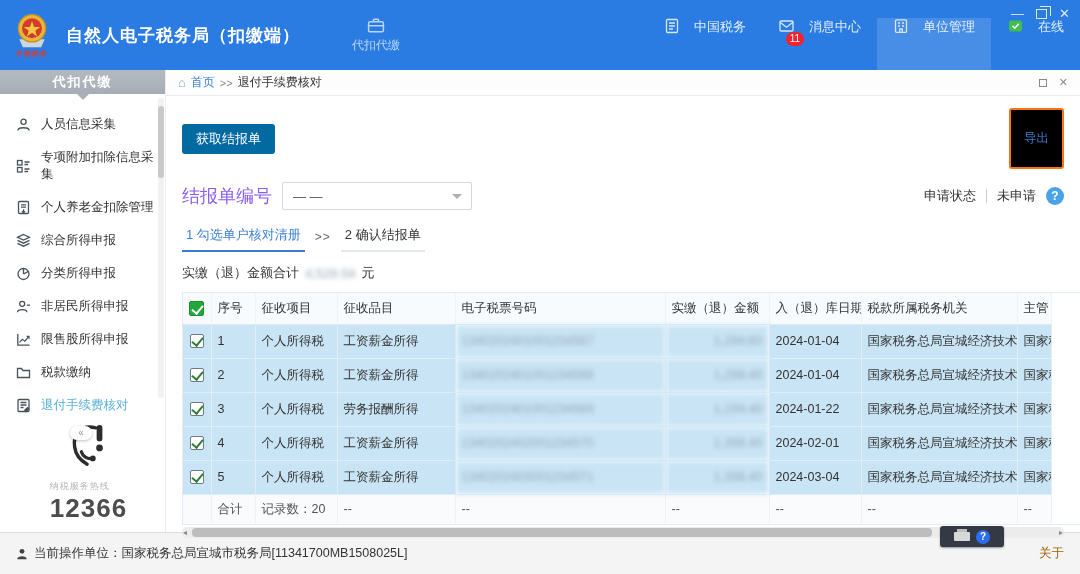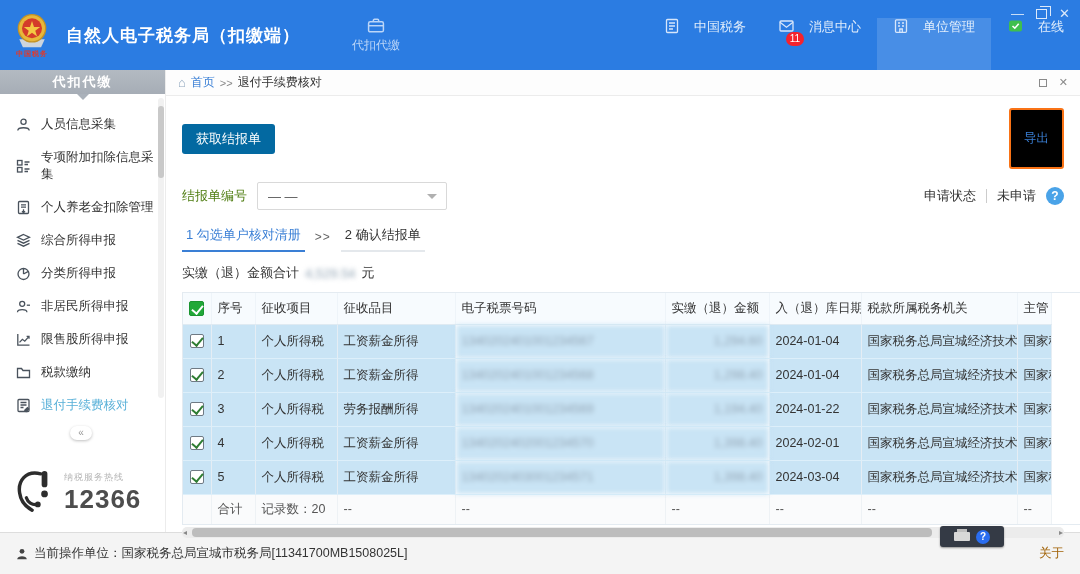--- a/index.html
+++ b/index.html
@@ -30,21 +30,21 @@
   .sidebar { width:166px; background:#fff; position:relative; display:flex; flex-direction:column; border-right:1px solid #ececec; flex-shrink:0; }
   .side-header { height:24px; background:linear-gradient(#b3bac2,#a6adb6); color:#fff; font-size:13px; font-weight:bold; text-align:center; line-height:24px; letter-spacing:2px; position:relative; }
   .side-header::after { content:""; position:absolute; left:50%; bottom:-6px; margin-left:-6px; border:6px solid transparent; border-top-color:#aab1ba; border-bottom:none; }
   .side-menu { list-style:none; margin-top:14px; }
   .side-item { display:flex; align-items:center; gap:10px; padding:8px 0 8px 16px; font-size:12.5px; color:#333; cursor:pointer; }
   .side-item .icon { width:15px; height:15px; flex-shrink:0; }
   .side-item.active { color:#58b0d8; }
   .side-scrollbar { position:absolute; right:1px; top:28px; width:6px; height:300px; background:#f1f1f1; border-radius:3px; }
   .side-scrollbar .thumb { width:6px; height:72px; background:#c9c9c9; border-radius:3px; margin-top:8px; }
   .collapse-btn { position:absolute; top:356px; left:70px; width:22px; height:14px; background:#fff; border-radius:7px; box-shadow:0 1px 3px rgba(0,0,0,0.25); color:#999; font-size:10px; line-height:13px; text-align:center; cursor:pointer; }
-  .hotline { margin-top:auto; padding:0 0 14px 12px; display:flex; align-items:center; gap:8px; }
+  .hotline { margin-top:auto; padding:0 0 14px 12px; display:flex; align-items:center; gap:8px;flex-direction:column; }
   .hotline-text { display:flex; flex-direction:column; }
   .hotline-caption { font-size:9px; color:#b5b5b5; letter-spacing:1px; }
   .hotline-number { font-size:26px; font-weight:bold; color:#4d4d4d; letter-spacing:1px; }
 
   
   .main { flex:1; display:flex; flex-direction:column; background:#fff; min-width:0; }
   .breadcrumb { height:26px; border-bottom:1px solid #ececec; display:flex; align-items:center; font-size:12px; padding:0 12px; flex-shrink:0; background:#fdfdfd; }
   .crumb-home-icon { color:#8fa6bd; font-size:13px; margin-right:5px; }
   .crumb-home { color:#3a7fd5; cursor:pointer; }
   .crumb-sep { color:#888; margin:0 5px; font-size:11px; }
@@ -53,21 +53,21 @@
   .panel-restore { width:8px; height:8px; border:1.3px solid #8a8a8a; cursor:pointer; }
   .panel-close { font-size:11px; cursor:pointer; }
 
   .content { flex:1; padding:12px 16px 0 16px; position:relative; min-height:0; }
 
   .toolbar-row { display:flex; justify-content:space-between; align-items:center; }
   .btn-primary { background:#0369a1; color:#fff; border:none; border-radius:3px; font-size:13px; padding:6px 14px; cursor:pointer; font-family:inherit; }
   .btn-outline { background:#000000; color:#3a7fd5; border:2px solid #f97316; border-radius:3px; font-size:12.5px; padding:20px 13px; cursor:pointer; font-family:inherit; }
 
   .filter-row { display:flex; align-items:center; margin-top:13px; }
-  .filter-label { font-size:13px; color:#4d7c0f; margin-right:10px; }
+  .filter-label { font-size:18px; color:#8b5cf6; margin-right:10px; }
   .select-box { width:190px; height:28px; border:1px solid #d9d9d9; border-radius:2px; background:#fff; display:flex; align-items:center; padding:0 10px; font-size:13px; color:#555; cursor:pointer; position:relative; }
   .select-caret { position:absolute; right:9px; top:11px; width:0; height:0; border:5px solid transparent; border-top-color:#b0b0b0; }
   .status-group { margin-left:auto; display:flex; align-items:center; gap:10px; font-size:13px; }
   .status-label { color:#333; }
   .status-divider { width:1px; height:14px; background:#ccc; }
   .status-value { color:#333; }
   .help-icon { width:18px; height:18px; border-radius:50%; background:#4aa3e8; color:#fff; font-size:12px; font-weight:bold; text-align:center; line-height:18px; cursor:pointer; }
 
   .steps-row { display:flex; align-items:flex-end; gap:10px; margin-top:16px; font-size:13px; }
   .step { padding:0 4px 6px 4px; cursor:pointer; }

